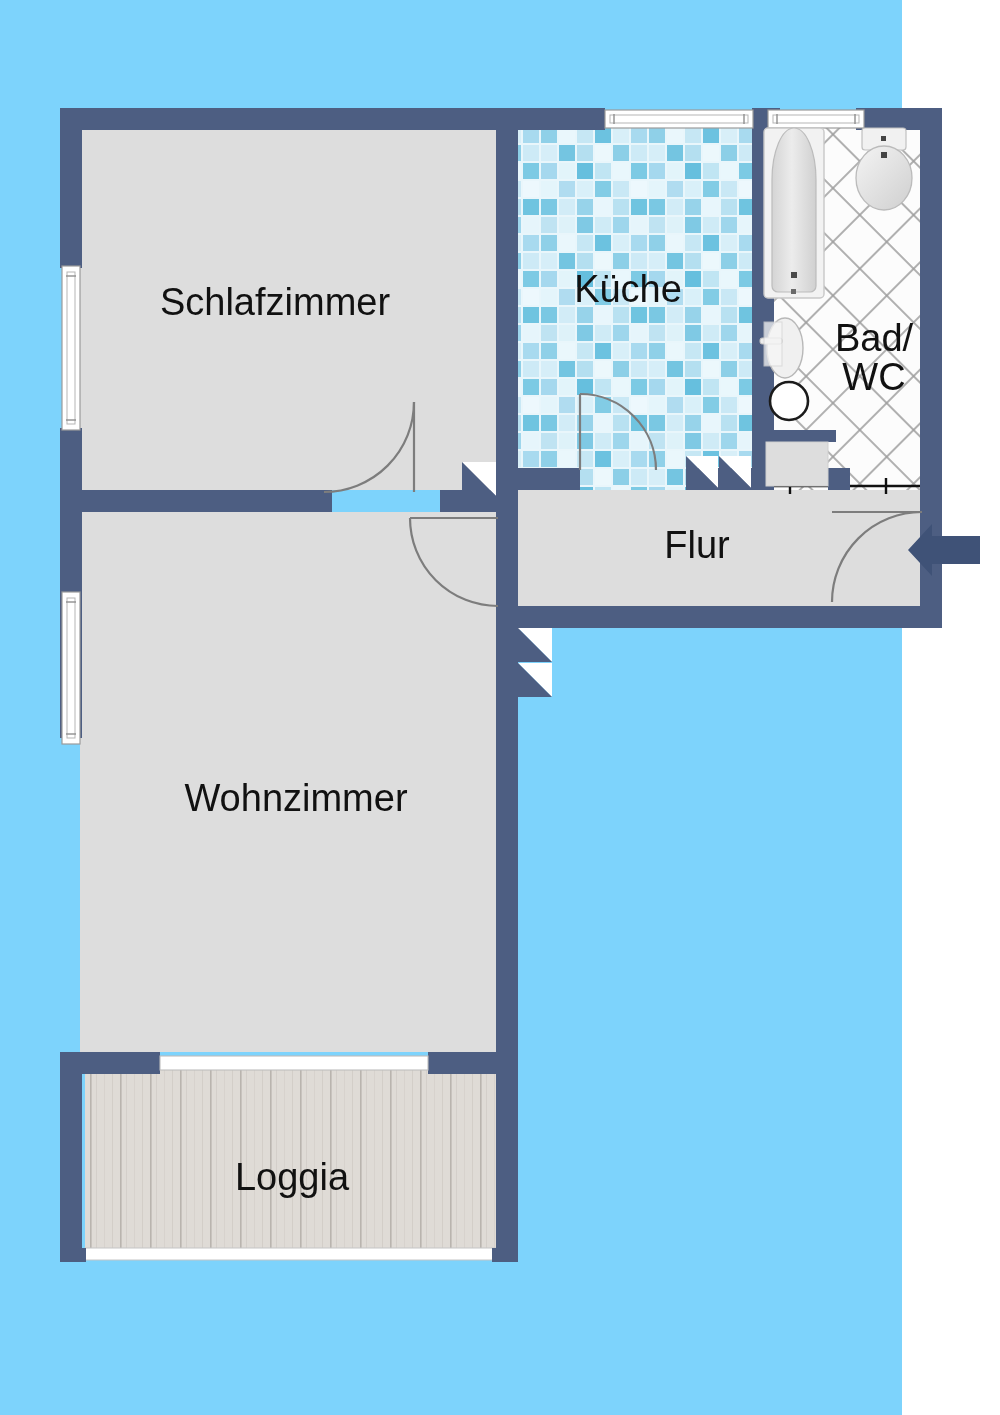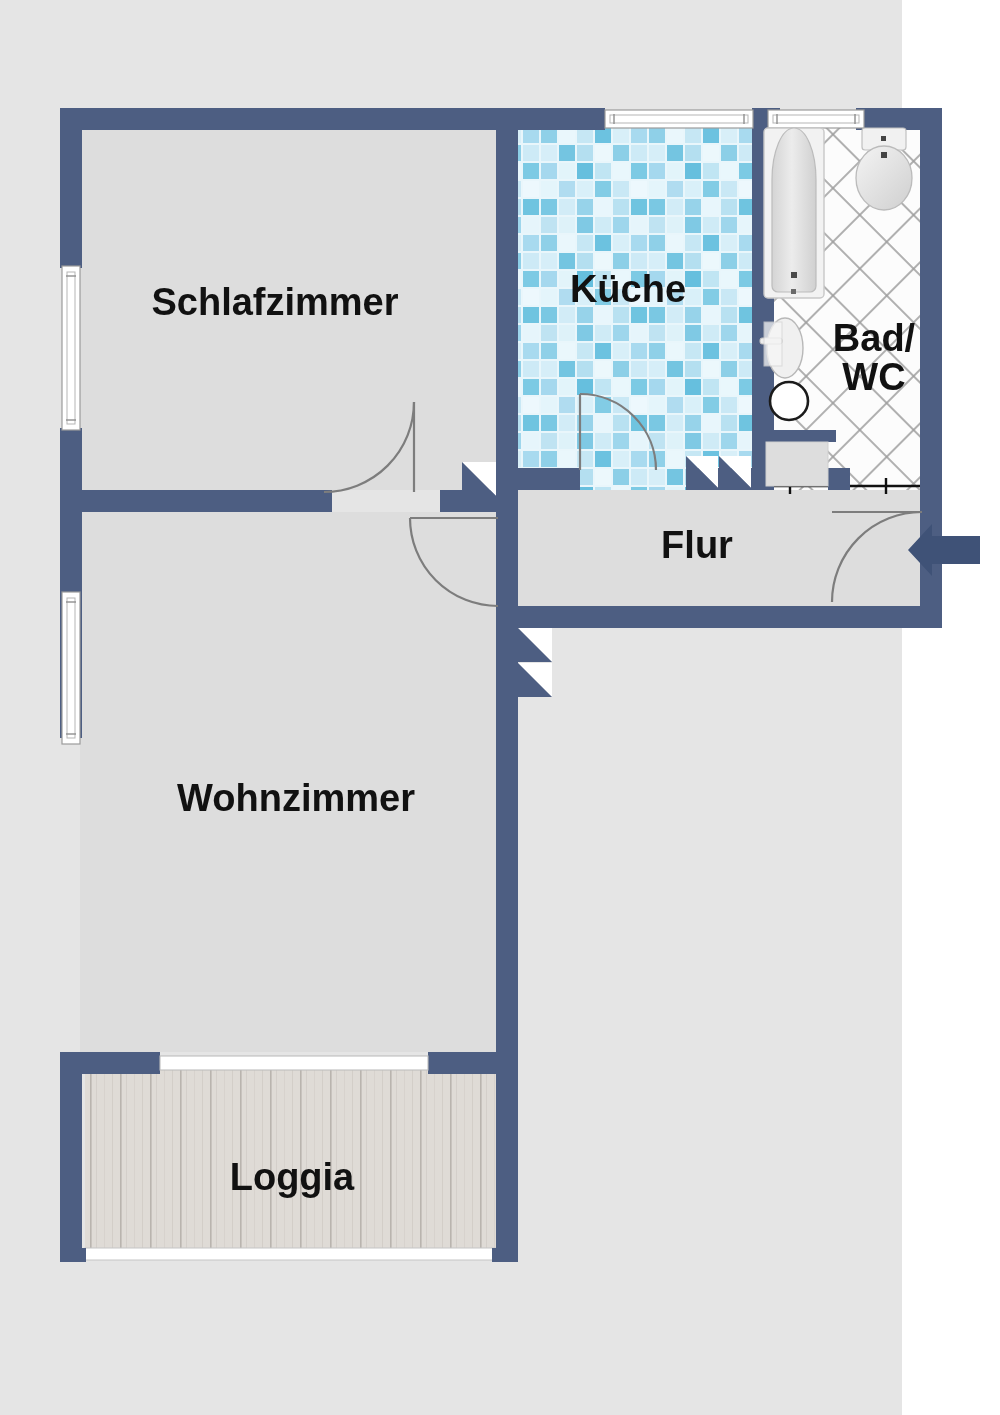--- a/index.html
+++ b/index.html
@@ -11,22 +11,21 @@
   body {
     width: 1000px;
     height: 1415px;
     font-family: "Liberation Sans", sans-serif;
     overflow: hidden;
   }
   #plan-root {
     position: relative;
     width: 902px;
     height: 1415px;
-    background: #e5e5e5;
-    font-weight: bold;
+    background: #7dd3fc;
   }
   svg#floorplan {
     display: block;
     width: 1000px;
     height: 1415px;
   }
   .room-label {
     font-family: "Liberation Sans", sans-serif;
     font-size: 38px;
     fill: #111111;

